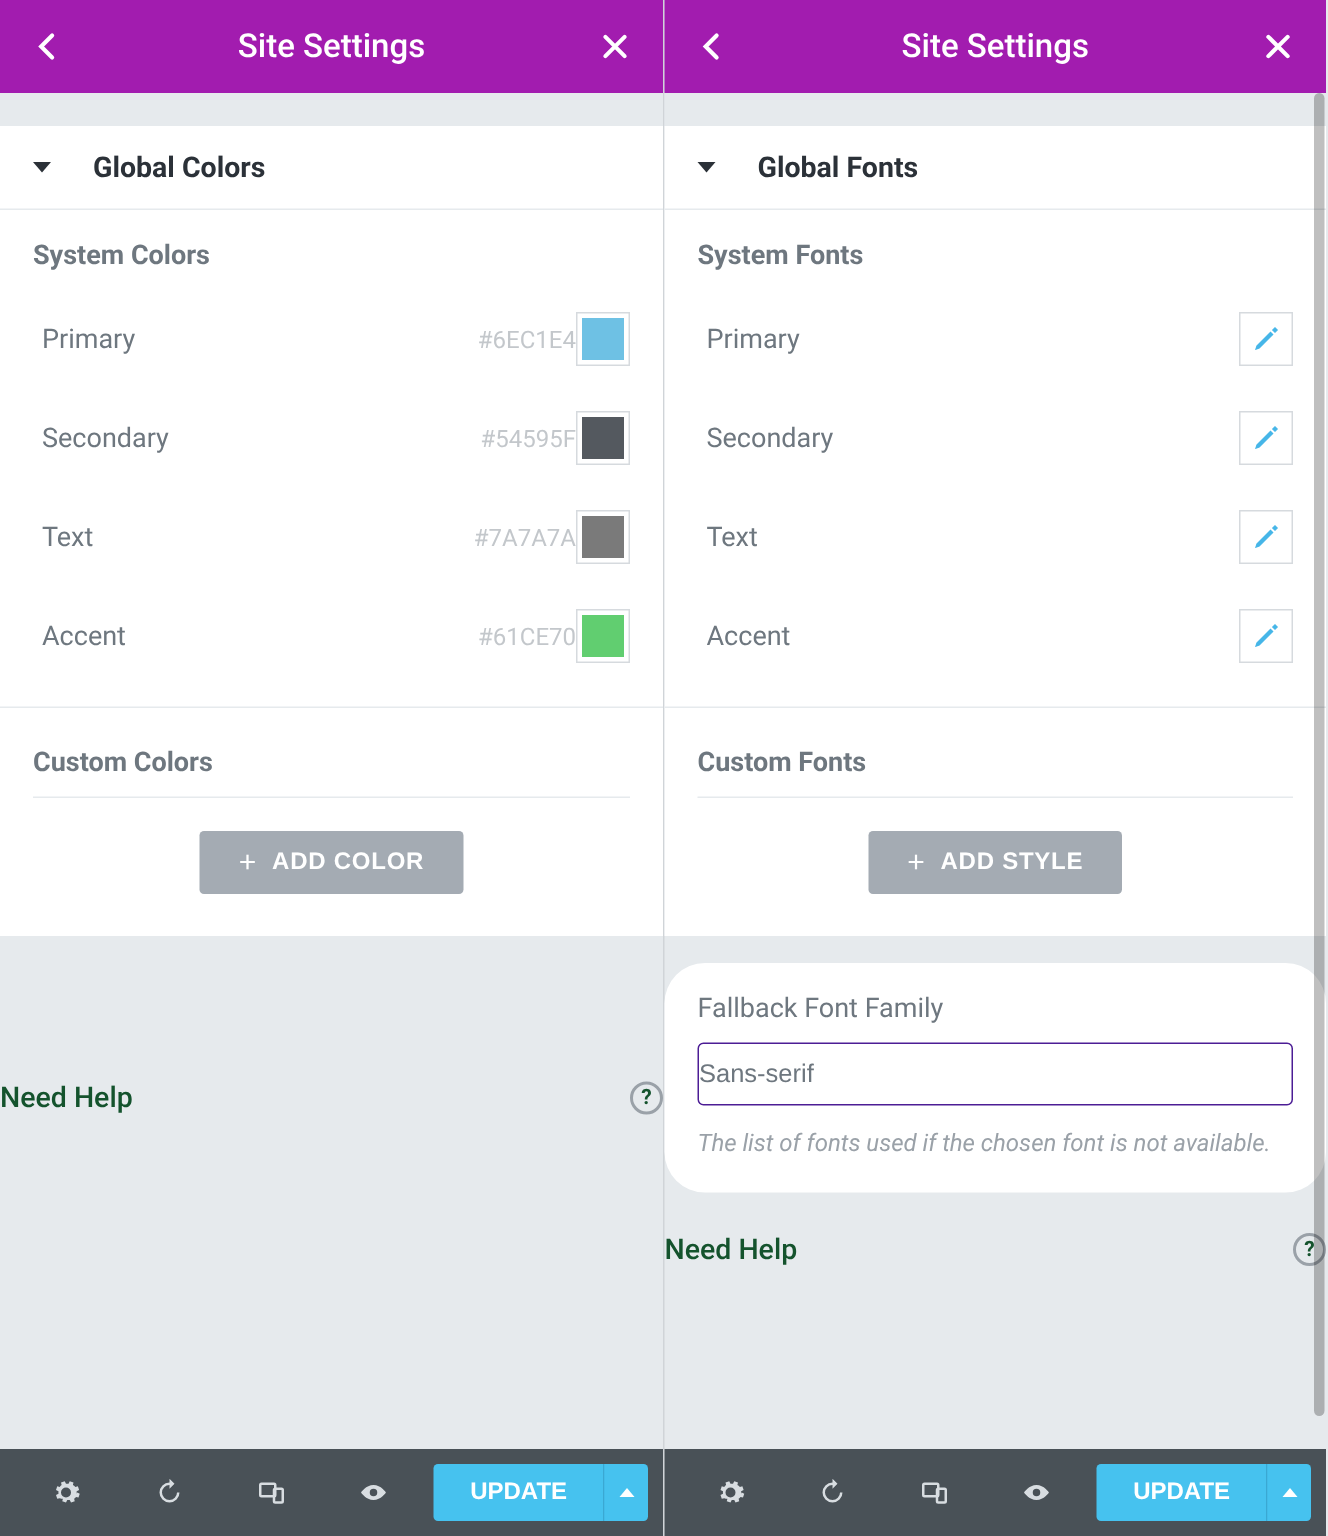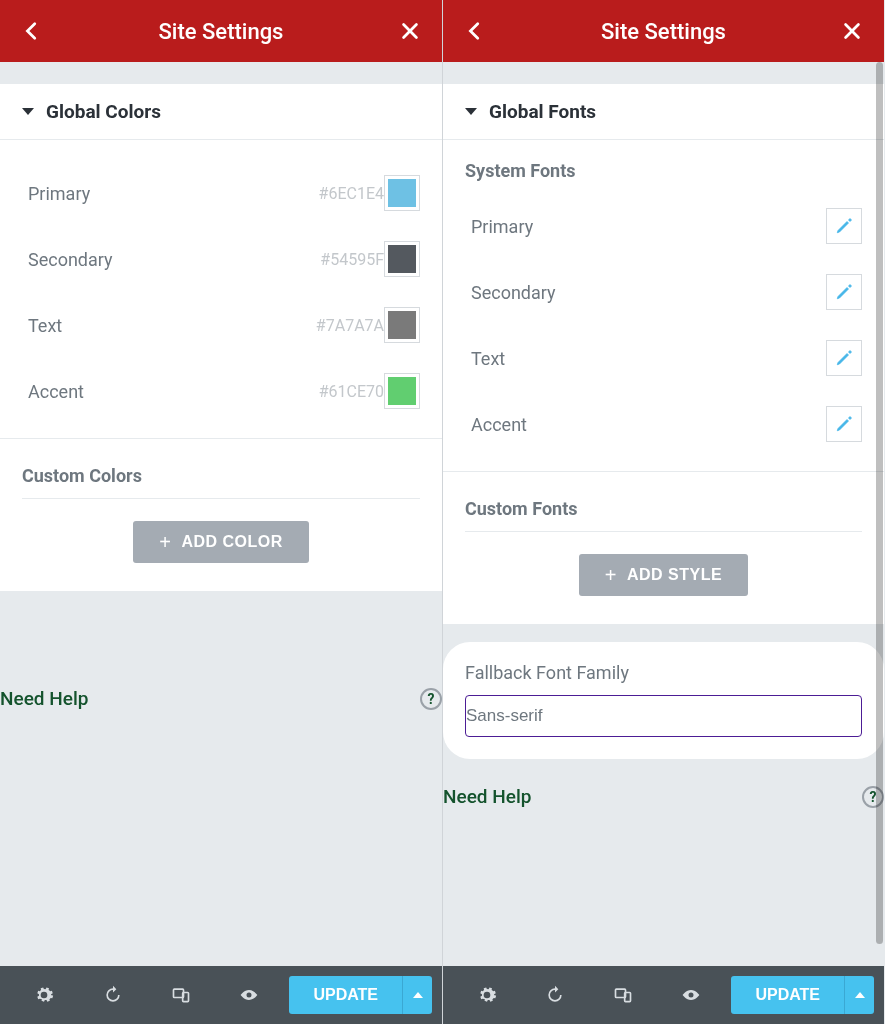--- a/index.html
+++ b/index.html
@@ -17,21 +17,21 @@
     display: flex;
     flex-direction: column;
     background: #e6eaed;
     position: relative;
   }
   .panel + .panel { border-left: 1px solid #d0d4d8; }
 
   
   .header {
     height: 62px;
-    background: #b91c1c;
+    background: #a21caf;
     color: #fff;
     display: flex;
     align-items: center;
     justify-content: space-between;
     padding: 0 18px;
   }
   .header .title {
     font-size: 22px;
     font-weight: 500;
   }
@@ -52,21 +52,21 @@
     height: 22px;
     background: #e6eaed;
   }
 
   
   .accordion-head {
     background: #fff;
     padding: 16px 22px;
     display: flex;
     align-items: center;
-    gap: 12px;
+    gap: 28px;
     border-bottom: 1px solid #e6eaed;
     text-align: center;
   }
   .accordion-head .caret {
     width: 0; height: 0;
     border-left: 6px solid transparent;
     border-right: 6px solid transparent;
     border-top: 7px solid #2b3138;
   }
   .accordion-head .label {
@@ -283,20 +283,21 @@
   </div>
 
   <div class="spacer-bar"></div>
 
   <div class="accordion-head">
     <span class="caret"></span>
     <span class="label">Global Colors</span>
   </div>
 
   <div class="content">
+    <div class="group-title">System Colors</div>
 
     <div class="row">
       <span class="name">Primary</span>
       <span class="hex">#6EC1E4</span>
       <div class="swatch">
           <div class="swatch-inner" style="background:#6EC1E4"></div>
         </div>
     </div>
     <div class="row">
       <span class="name">Secondary</span>
@@ -436,20 +437,21 @@
     <div style="height:1px;background:#e6eaed;margin:0;"></div>
     <button class="add-btn">
       <span class="plus">+</span>
       <span>ADD STYLE</span>
     </button>
   </div>
 
   <div class="fallback-section">
     <div class="flabel">Fallback Font Family</div>
     <input class="fallback-input" value="Sans-serif" style="">
+    <div class="fallback-desc">The list of fonts used if the chosen font is not available.</div>
   </div>
 
   <div class="help-row">
     <span>Need Help</span>
     <span class="qmark">?</span>
   </div>
 
   <div class="fill"></div>
 
   <div class="footer">

